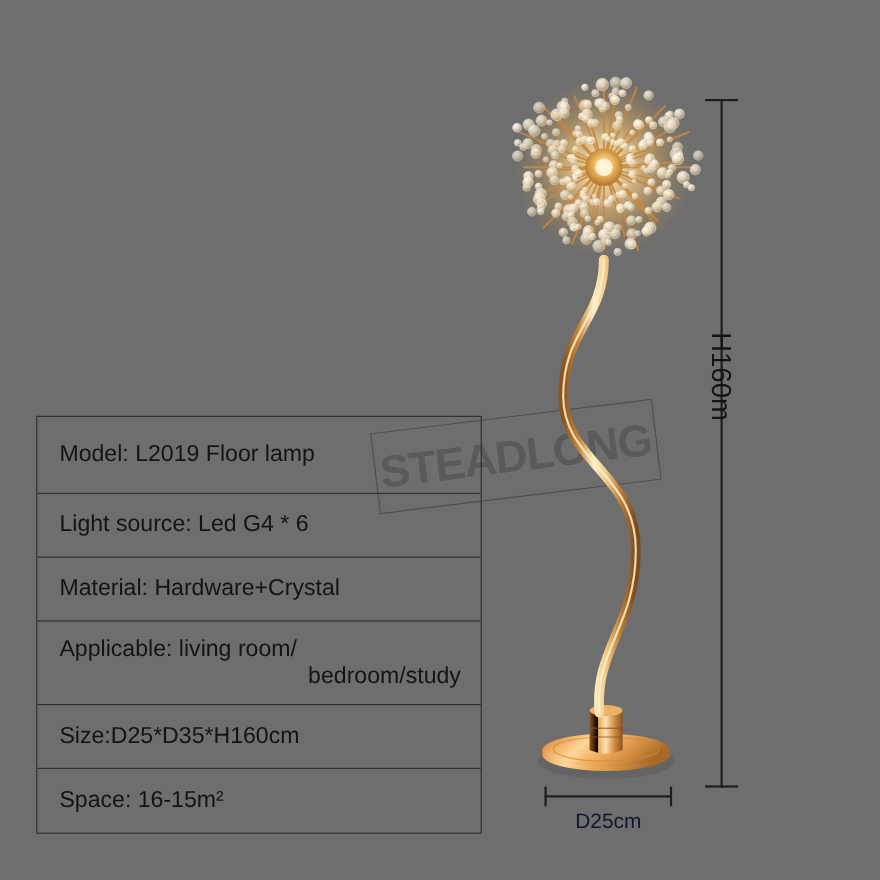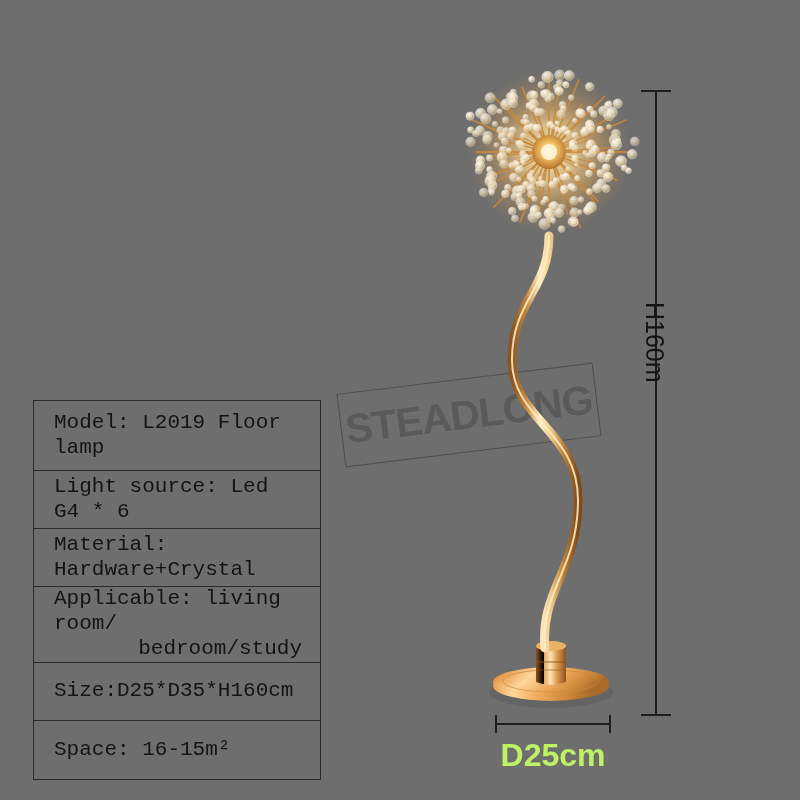--- a/index.html
+++ b/index.html
@@ -43,26 +43,25 @@
     letter-spacing: -1px;
     color: rgba(88,88,88,0.92);
     text-shadow: 0 1px 0 rgba(120,120,120,0.5);
     white-space: nowrap;
   }
 
   
   #spec-table {
     position: absolute;
     left: 33px;
-    top: 400px;
-    width: 288px;
+    top: 378px;
+    width: 405px;
     border: 1px solid #2b2b2b;
     box-sizing: border-box;
     z-index: 5;
-    font-family: Liberation Mono, monospace;
   }
   #spec-table .spec-row {
     border-bottom: 1px solid #2b2b2b;
     box-sizing: border-box;
     padding: 0 14px 0 20px;
     display: flex;
     flex-direction: column;
     justify-content: center;
     color: #141414;
     font-size: 21px;
@@ -140,24 +139,23 @@
     height: 18px;
     background: #1e1e1e;
   }
   #diameter-dim .tick-left { left: 0; }
   #diameter-dim .tick-right { right: 0; }
   #diameter-dim .d-label {
     position: absolute;
     left: 50%;
     top: 22px;
     transform: translateX(-50%);
-    font-size: 32px;
-    color: #bef264;
+    font-size: 19px;
+    color: #0f172a;
     white-space: nowrap;
-    font-weight: bold;
   }
 
   
   #lamp { position: absolute; left: 0; top: 0; width: 800px; height: 800px; z-index: 3; }
 </style>
 </head>
 <body>
 
 <div id="stage">
 

